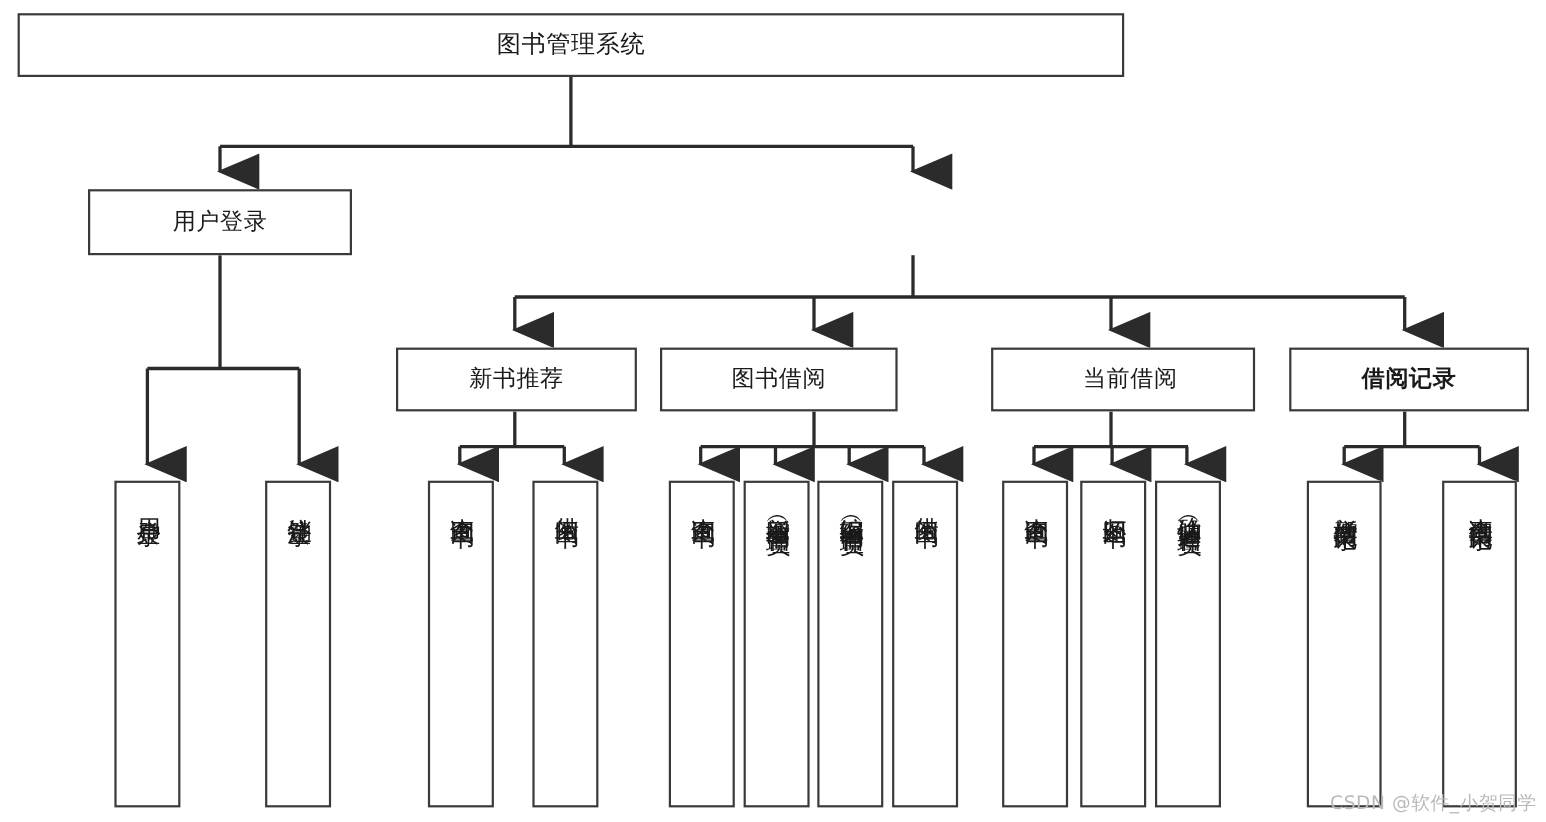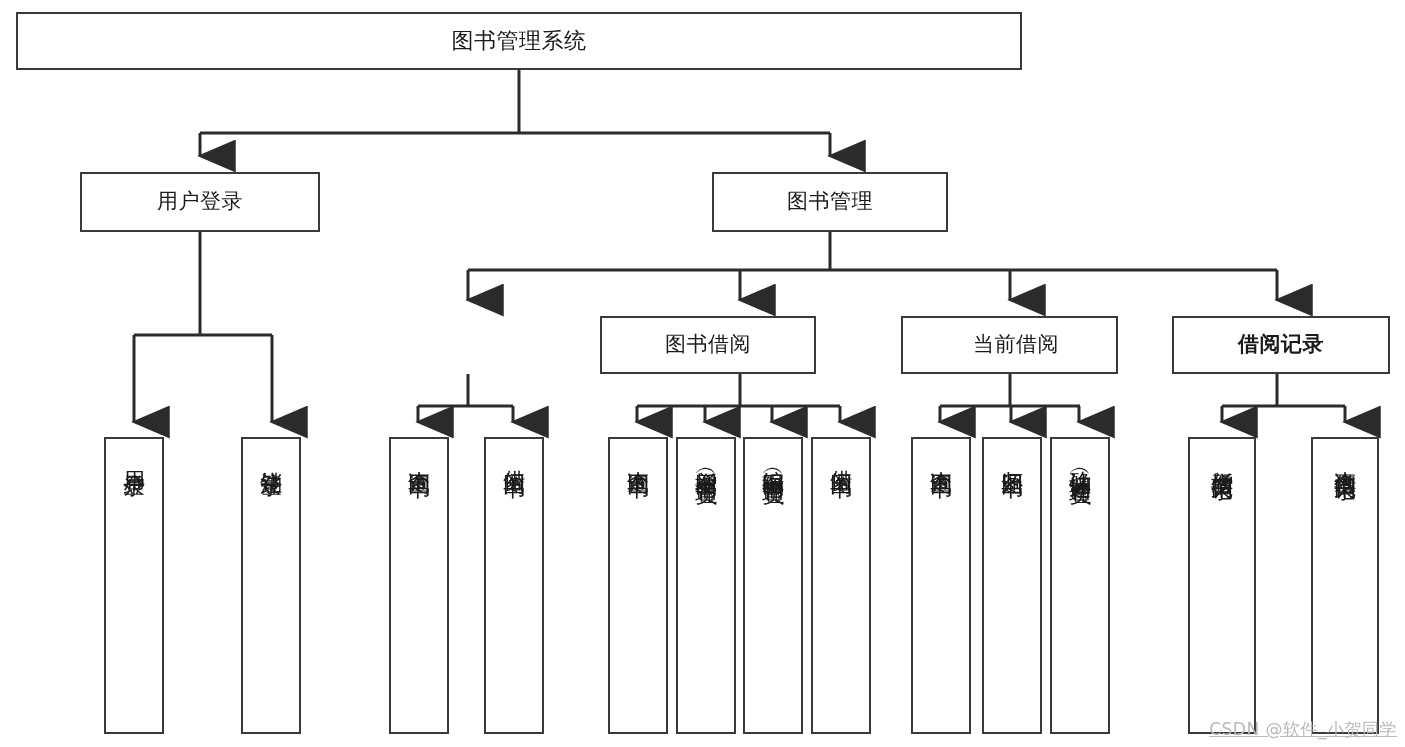--- a/index.html
+++ b/index.html
@@ -59,21 +59,20 @@
     display: block;
   }
   .watermark {
     position: absolute;
     right: 8px;
     bottom: 6px;
     font-size: 17px;
     color: #b9b9b9;
     letter-spacing: 0.5px;
     white-space: nowrap;
-    text-decoration: underline;
   }
 </style>
 </head>
 <body>
 
 <div id="diagram-root">
 
   <svg id="wires" viewBox="0 0 1405 747" xmlns="http://www.w3.org/2000/svg">
     <defs>
       <marker id="arrow" viewBox="0 0 12 14" refX="6" refY="13" markerWidth="11" markerHeight="13" orient="auto">
@@ -125,30 +124,30 @@
   </svg>
 
   <div class="node horiz root" style="left: 16px; top: 12px; width: 1006px; height: 58px;">
     <span>图书管理系统</span>
   </div>
 
   <div class="node horiz" style="left: 80px; top: 172px; width: 240px; height: 60px;">
     <span>用户登录</span>
   </div>
 
-  <div class="node horiz" style="left: 712px; top: 172px; width: 236px; height: 60px;">
-    <span>图书管理</span>
+
+  <div class="node horiz" style="left: 360px; top: 316px; width: 219px; height: 58px;">
+    <span>新书推荐</span>
   </div>
-
 
   <div class="node horiz" style="left: 600px; top: 316px; width: 216px; height: 58px;">
     <span>图书借阅</span>
   </div>
 
-  <div class="node horiz" style="left: 901px; top: 316px; width: 217px; height: 58px; padding-left: 13px;">
+  <div class="node horiz" style="left: 901px; top: 316px; width: 240px; height: 58px; padding-left: 13px;">
     <span>当前借阅</span>
   </div>
 
   <div class="node horiz" style="left: 1172px; top: 316px; width: 218px; height: 58px; font-weight: bold;">
     <span>借阅记录</span>
   </div>
 
   <div id="leaf-layer">
       <div class="node vert" style="left: 104px; top: 437px; width: 60px; height: 297px;">
         <span class="vlabel">用户登录</span>

